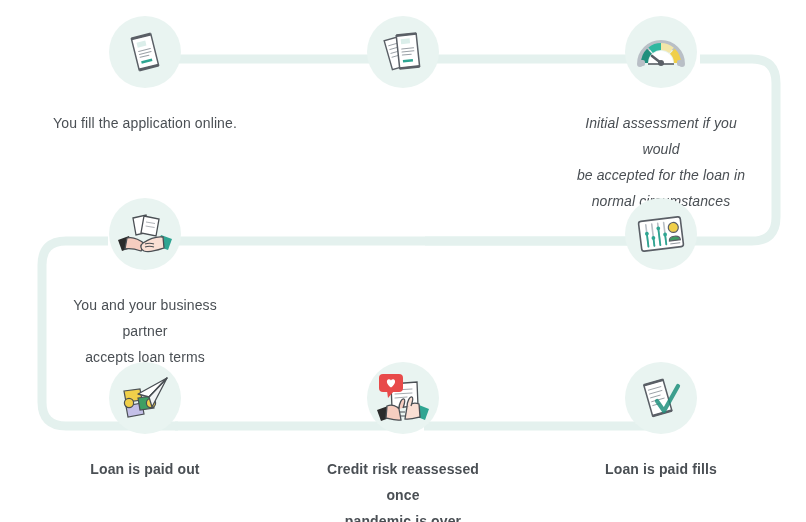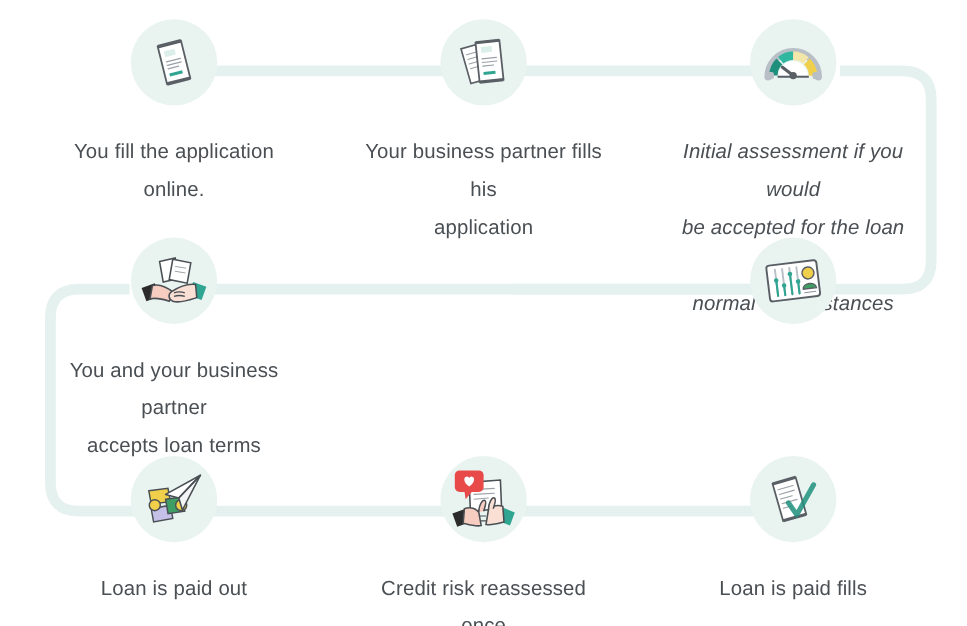--- a/index.html
+++ b/index.html
@@ -50,31 +50,31 @@
     align-items: center;
     justify-content: center;
     position: relative;
   }
   .node .circle svg {
     display: block;
     overflow: visible;
   }
   .node .label {
     margin-top: 23px;
-    font-size: 17px;
+    font-size: 14px;
     line-height: 1.85;
     color: #4a4f54;
     letter-spacing: 0.12px;
     white-space: pre-line;
   }
 
   
   .r1 { top: 16px; }
   .r2 { top: 198px; }
-  .r3 { top: 380px; }
+  .r3 { top: 362px; font-weight: bold; }
 
   .c1 { left: 45px; }
   .c2 { left: 303px; }
   .c3 { left: 561px; }
 
   
   .node.n3 .label { width: 186px; margin-left: 7px; font-style: italic; }
   .node.n4 .label { width: 190px; margin-left: 5px; }
   .node.n8 .label { width: 188px; margin-left: 6px; }
 </style>
@@ -137,22 +137,20 @@
           <rect x="23" y="11" width="9" height="5" fill="#dbeeea"></rect>
           <g stroke="#9aa0a6" stroke-width="1" stroke-linecap="round">
             <line x1="23" y1="21" x2="35" y2="21"></line>
             <line x1="23" y1="24" x2="35" y2="24"></line>
             <line x1="23" y1="27" x2="32" y2="27"></line>
           </g>
           <rect x="23" y="32" width="10" height="2.4" fill="#2fa592"></rect>
         </g>
       </svg>
     </div>
-    <div class="label">Your business partner fills his
-application</div>
   </div>
 
   <div class="node n3 r1 c3">
     <div class="circle">
       <svg width="50" height="42" viewBox="0 0 50 42">
 
         <path d="M4 33 A21 21 0 0 1 46 33" fill="none" stroke="#b9bfc6" stroke-width="6" stroke-linecap="round"></path>
 
         <path d="M8.5 32 A16.5 16.5 0 0 1 13.5 20.2" fill="none" stroke="#1f8f7d" stroke-width="7"></path>
         <path d="M14.6 19.2 A16.5 16.5 0 0 1 25 15.5" fill="none" stroke="#2fb7a0" stroke-width="7"></path>

